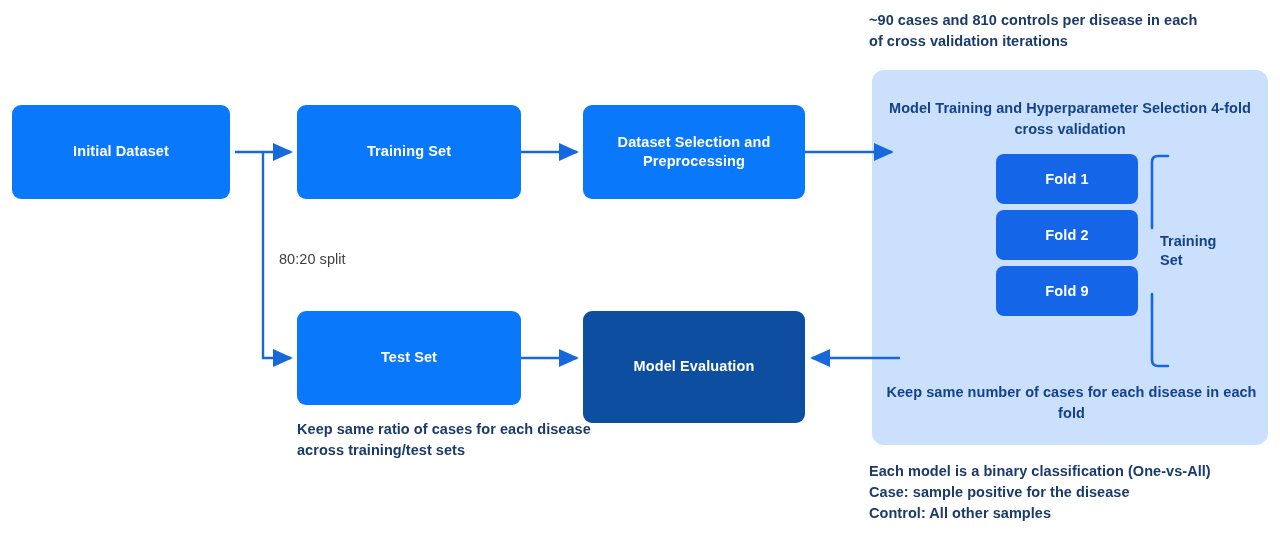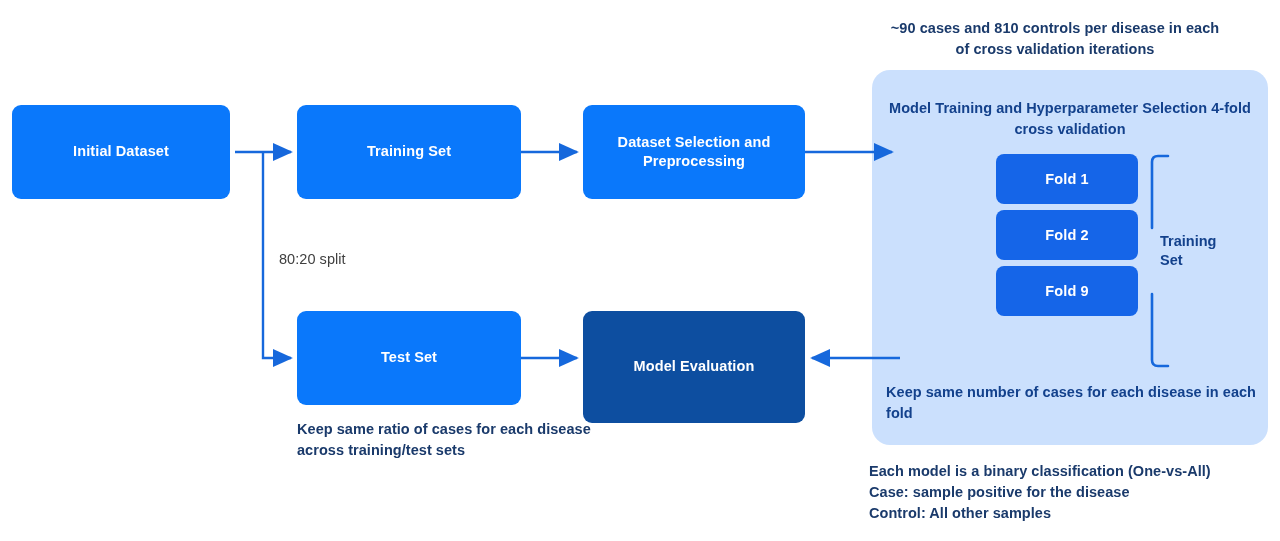--- a/index.html
+++ b/index.html
@@ -50,21 +50,21 @@
   #node-model-eval      { left: 583px; top: 311px; width: 222px; height: 112px; }
 
   
   #cv-panel {
     position: absolute;
     left: 872px;
     top: 70px;
     width: 396px;
     height: 375px;
     background: #cbe0fd;
-    border-radius: 18px;
+    border-radius: 12px;
     z-index: 1;
   }
 
   .panel-heading {
     position: absolute;
     left: 0; right: 0;
     top: 28px;
     text-align: center;
     color: #13418c;
     font-size: 14.5px;
@@ -91,20 +91,21 @@
   }
   #fold-1 { top: 84px; }
   #fold-2 { top: 140px; }
   #fold-3 { top: 196px; }
   #fold-4 { top: 252px; }
 
   .panel-note {
     position: absolute;
     left: 14px; right: 11px;
     top: 312px;
+    text-align: center;
     color: #13418c;
     font-size: 14.5px;
     font-weight: bold;
     line-height: 1.42;
     letter-spacing: .05px;
   }
 
   
   #training-set-bracket {
     position: absolute;
@@ -130,21 +131,21 @@
   .annotation {
     position: absolute;
     color: #1a3a6b;
     font-size: 14.5px;
     font-weight: bold;
     line-height: 1.45;
     letter-spacing: .05px;
     z-index: 4;
   }
   #note-top-left    { left: 10px;  top: 55px;  width: 620px; }
-  #note-top-right   { left: 869px; top: 18px;  width: 372px; text-align: center; }
+  #note-top-right   { left: 869px; top: 10px;  width: 372px; }
   #note-split-ratio { left: 279px; top: 249px; width: 160px; font-weight: normal; color: #404040; }
   #note-bottom-left { left: 297px; top: 419px; width: 360px; }
   #note-bottom-right{ left: 869px; top: 461px; width: 400px; }
 
   .annotation .line { display: block; }
 
   
   #connectors {
     position: absolute;
     left: 0; top: 0;

